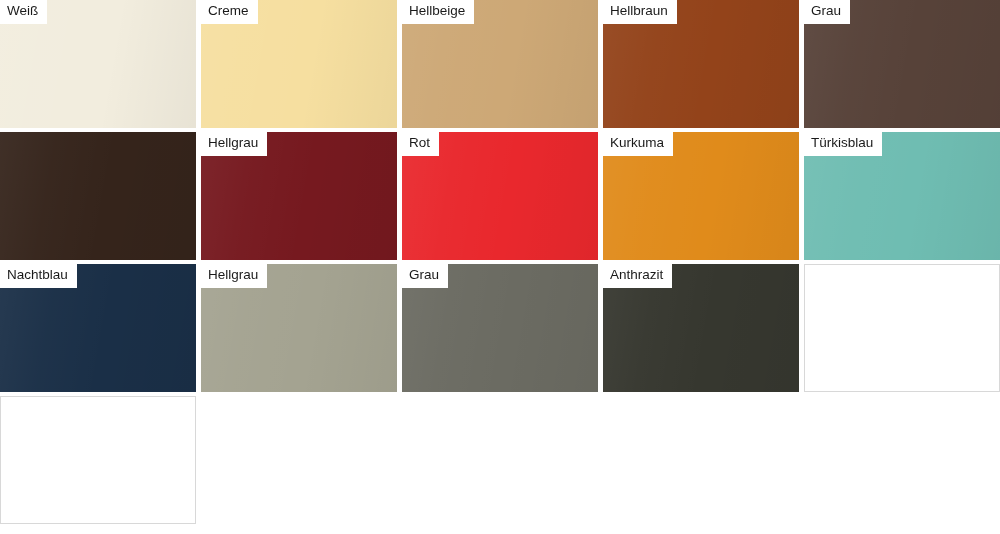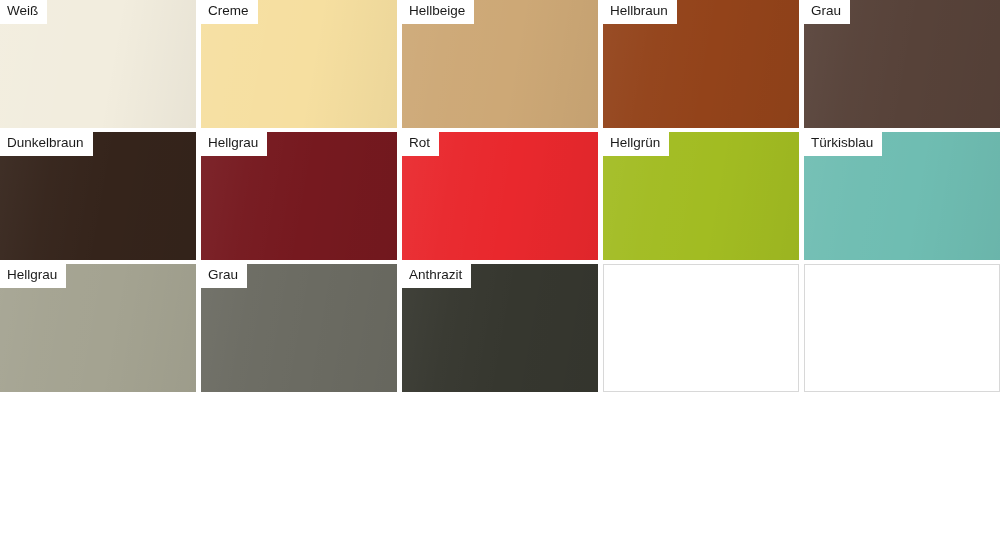--- a/index.html
+++ b/index.html
@@ -112,37 +112,40 @@
     <div class="swatch-cell">
       <div class="swatch-color" style="background: rgb(147, 67, 26);"></div>
       <span class="swatch-label">Hellbraun</span>
     </div>
     <div class="swatch-cell">
       <div class="swatch-color" style="background: rgb(87, 66, 57);"></div>
       <span class="swatch-label">Grau</span>
     </div>
     <div class="swatch-cell">
       <div class="swatch-color" style="background: rgb(53, 36, 27);"></div>
-      <span class="swatch-label">Dunkelbraun</span>
     </div>
     <div class="swatch-cell">
       <div class="swatch-color" style="background: rgb(118, 25, 31);"></div>
       <span class="swatch-label">Hellgrau</span>
     </div>
     <div class="swatch-cell">
       <div class="swatch-color" style="background: rgb(233, 40, 45);"></div>
       <span class="swatch-label">Rot</span>
     </div>
     <div class="swatch-cell">
-      <div class="swatch-color" style="background: rgb(162, 188, 34);"></div>
-      <span class="swatch-label">Hellgrün</span>
+      <div class="swatch-color" style="background: rgb(224, 139, 27);"></div>
+      <span class="swatch-label">Kurkuma</span>
     </div>
     <div class="swatch-cell">
       <div class="swatch-color" style="background: rgb(111, 189, 178);"></div>
       <span class="swatch-label">Türkisblau</span>
+    </div>
+    <div class="swatch-cell">
+      <div class="swatch-color" style="background: rgb(26, 47, 71);"></div>
+      <span class="swatch-label">Nachtblau</span>
     </div>
     <div class="swatch-cell">
       <div class="swatch-color" style="background: rgb(164, 163, 145);"></div>
       <span class="swatch-label">Hellgrau</span>
     </div>
     <div class="swatch-cell">
       <div class="swatch-color" style="background: rgb(107, 107, 98);"></div>
       <span class="swatch-label">Grau</span>
     </div>
     <div class="swatch-cell">

